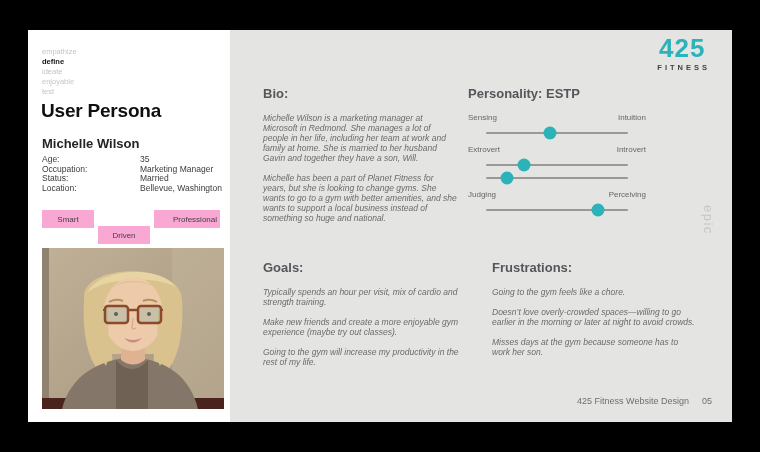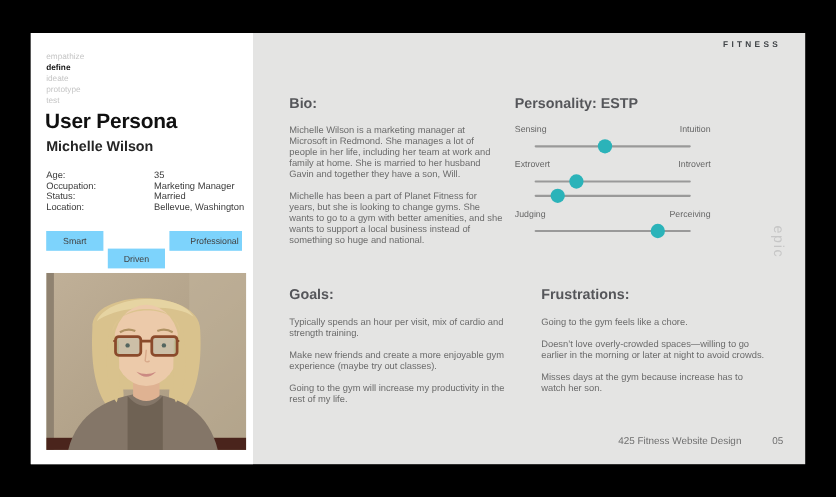--- a/index.html
+++ b/index.html
@@ -9,71 +9,71 @@
   .slide { position: absolute; left: 28px; top: 30px; width: 704px; height: 392px; background: #e4e4e3; }
 
   
   .left-panel { position: absolute; left: 0; top: 0; width: 202px; height: 392px; background: #ffffff; }
 
   .process-nav { position: absolute; top: 17px; left: 14px; }
   .nav-item { font-size: 7.5px; line-height: 10px; color: #c5c5c5; cursor: default; }
   .nav-item.active { color: #161616; font-weight: bold; }
 
   .persona-title { position: absolute; top: 70px; left: 13px; font-size: 19px; font-weight: bold; color: #101010; letter-spacing: -0.2px; }
-  .persona-name { position: absolute; top: 95px; left: 14px; font-size: 13px; color: #242424; }
+  .persona-name { position: absolute; top: 106px; left: 14px; font-size: 13px; color: #242424; }
 
   .details { position: absolute; top: 125px; left: 14px; }
   .detail-row { display: flex; font-size: 8.5px; line-height: 9.6px; color: #3b3b3b; }
   .detail-label { width: 98px; }
   .detail-value { white-space: nowrap; }
 
   .tags { position: absolute; top: 180px; left: 14px; display: flex; gap: 4px; }
-  .tag { background: #7dd3fc; color: #414141; font-size: 8px; height: 18px; display: flex; align-items: center; justify-content: center; }
+  .tag { background: #f9a8d4; color: #414141; font-size: 8px; height: 18px; display: flex; align-items: center; justify-content: center; }
   .tags .tag:nth-child(1) { width: 52px; }
   .tags .tag:nth-child(2) { width: 52px; margin-top: 16px; }
   .tags .tag:nth-child(3) { width: 66px; padding-left: 16px; }
 
   .photo { position: absolute; top: 218px; left: 14px; width: 182px; height: 161px; overflow: hidden; }
   .photo svg { display: block; }
 
   
   .logo { position: absolute; top: 5px; right: 22px; text-align: center; }
   .logo-num { font-size: 26px; line-height: 27px; font-weight: bold; letter-spacing: 1px; }
   .logo-word { font-size: 7.5px; font-weight: bold; letter-spacing: 3px; padding-left: 3px; color: #3f4347; margin-top: 1px; }
 
   .section { position: absolute; }
   .section-heading { font-size: 13px; line-height: 15px; color: #55565a; margin-bottom: 12px; }
-  .para { font-size: 8.5px; line-height: 10px; color: #6b6b6b; margin-bottom: 10px; }
+  .para { font-size: 8.5px; line-height: 10px; color: #6b6b6b; margin-bottom: 10px; font-style: italic; }
 
   .sec-bio { left: 235px; top: 56px; width: 195px; }
   .sec-personality { left: 440px; top: 56px; width: 178px; }
   .sec-goals { left: 235px; top: 230px; width: 196px; }
   .sec-frustrations { left: 448px; top: 230px; width: 204px; margin-left: 16px; }
 
   .slider-row { margin-bottom: 10px; }
   .slider-labels { display: flex; justify-content: space-between; font-size: 8px; color: #666; }
   .slider-track { position: relative; height: 2px; background: #999; border-radius: 1px; margin: 10px 18px 11px 18px; }
   .knob { position: absolute; width: 13px; height: 13px; border-radius: 50%; top: 50%; transform: translate(-50%,-50%); background: #2bb3b9; cursor: pointer; }
 
   .watermark { position: absolute; top: 175px; right: 16px; writing-mode: vertical-rl; font-size: 13px; letter-spacing: 1.5px; color: #c6c6c6; }
 
-  .footer { position: absolute; top: 366px; right: 20px; display: flex; gap: 28px; font-size: 9px; color: #6f6f6f; }
+  .footer { position: absolute; top: 366px; right: 20px; display: flex; gap: 13px; font-size: 9px; color: #6f6f6f; }
 </style>
 </head>
 <body>
 
 <div class="slide">
 
   <div class="left-panel">
 
     <nav class="process-nav">
       <div class="nav-item">empathize</div>
       <div class="nav-item active">define</div>
       <div class="nav-item">ideate</div>
-      <div class="nav-item">prototype</div>
+      <div class="nav-item">enjoyable</div>
       <div class="nav-item">test</div>
     </nav>
 
     <h1 class="persona-title">User Persona</h1>
     <h2 class="persona-name">Michelle Wilson</h2>
 
     <div class="details">
       <div class="detail-row">
         <span class="detail-label">Age:</span>
         <span class="detail-value">35</span>
@@ -140,20 +140,21 @@
         <circle cx="107" cy="66" r="2" fill="#54655f"></circle>
 
         <path d="M 91 70 L 90 80 Q 91 82 94 80" stroke="#d8a98a" stroke-width="1.3" fill="none"></path>
 
         <path d="M 82 90 Q 91 94 100 90 Q 91 99 82 90 Z" fill="#cb8a82"></path>
       </svg>
     </div>
   </div>
 
   <div class="logo">
+    <div class="logo-num" style="color: rgb(43, 179, 185);">425</div>
     <div class="logo-word">FITNESS</div>
   </div>
 
   <section class="section sec-bio">
     <h3 class="section-heading">Bio:</h3>
     <p class="para">Michelle Wilson is a marketing manager at Microsoft in Redmond. She manages a lot of people in her life, including her team at work and family at home. She is married to her husband Gavin and together they have a son, Will.</p>
     <p class="para">Michelle has been a part of Planet Fitness for years, but she is looking to change gyms. She wants to go to a gym with better amenities, and she wants to support a local business instead of something so huge and national.</p>
   </section>
 
   <section class="section sec-personality">
@@ -200,21 +201,21 @@
     <h3 class="section-heading">Goals:</h3>
     <p class="para">Typically spends an hour per visit, mix of cardio and strength training.</p>
     <p class="para">Make new friends and create a more enjoyable gym experience (maybe try out classes).</p>
     <p class="para">Going to the gym will increase my productivity in the rest of my life.</p>
   </section>
 
   <section class="section sec-frustrations">
     <h3 class="section-heading">Frustrations:</h3>
     <p class="para">Going to the gym feels like a chore.</p>
     <p class="para">Doesn’t love overly-crowded spaces—willing to go earlier in the morning or later at night to avoid crowds.</p>
-    <p class="para">Misses days at the gym because increase has to watch her son.</p>
+    <p class="para">Misses days at the gym because someone has to work her son.</p>
   </section>
 
   <div class="watermark">epic</div>
 
   <div class="footer">
     <span>425 Fitness Website Design</span>
     <span>05</span>
   </div>
 
 </div>

